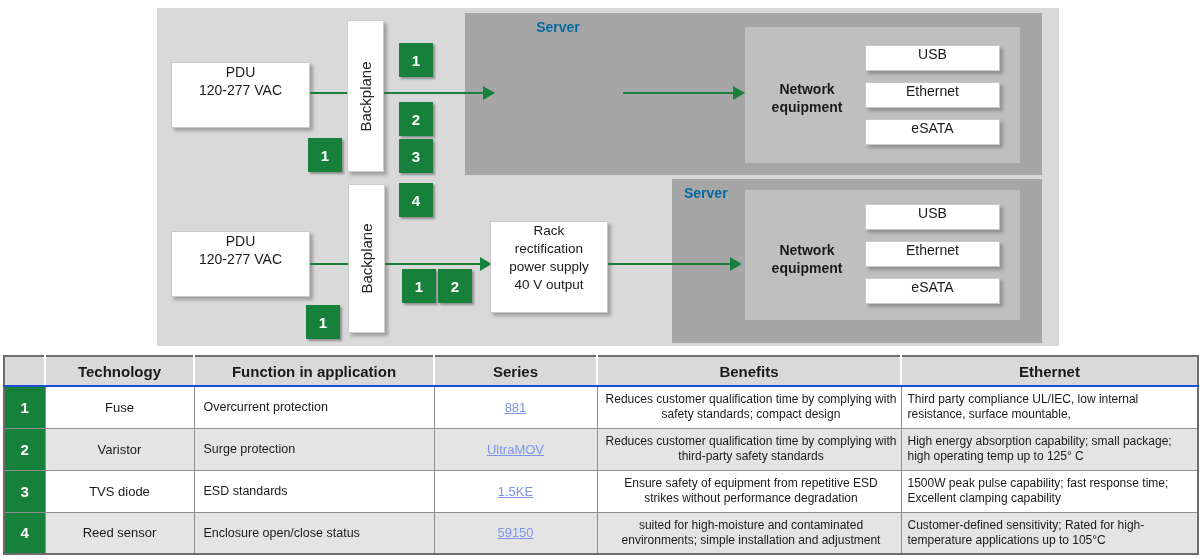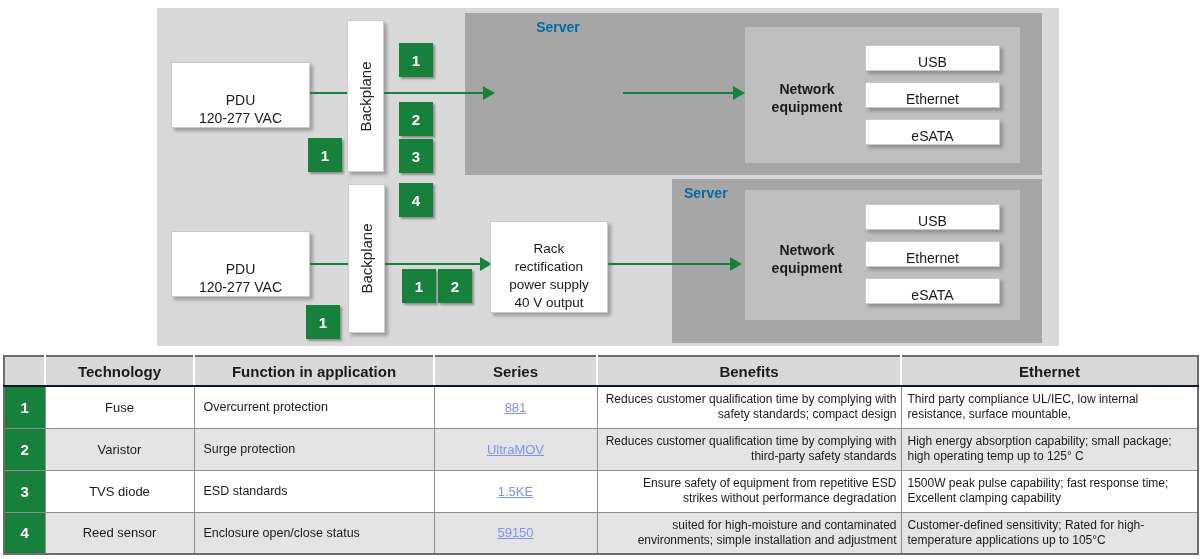--- a/index.html
+++ b/index.html
@@ -21,21 +21,21 @@
   .panel-outer{left:157px;top:8px;width:902px;height:338px;background:var(--panel-light);}
   .server-panel{background:var(--panel-server);}
   .server1{left:465px;top:13px;width:577px;height:162px;}
   .server2{left:672px;top:179px;width:370px;height:164px;}
   .server-label{font-weight:bold;font-size:14px;color:#0369a1;}
   .net-panel{background:var(--panel-net);}
   .net1{left:745px;top:27px;width:275px;height:136px;}
   .net2{left:745px;top:190px;width:275px;height:130px;}
   .net-label{width:120px;text-align:center;font-weight:bold;font-size:14px;line-height:18px;white-space:pre-line;}
   .whitebox{background:#fff;border:1px solid #c9c9c9;box-shadow:3px 3px 3px rgba(90,90,90,.45);
-            display:flex;align-items:flex-end;justify-content:center;text-align:center;}
+            display:flex;align-items:flex-start;justify-content:center;text-align:center;}
   .port{left:865px;width:135px;height:26px;font-size:14px;}
   .pdu{left:171px;width:139px;height:66px;font-size:14px;line-height:18px;white-space:pre-line;}
   .psu{font-size:13.5px;line-height:18px;white-space:pre-line;z-index:2;}
   .psu1{left:493px;top:48px;width:130px;height:90px;}
   .psu2{left:490px;top:221px;width:118px;height:92px;}
   .backplane{width:37px;background:#fff;border:1px solid #cdcdcd;box-shadow:3px 3px 3px rgba(90,90,90,.45);
              display:flex;align-items:center;justify-content:center;z-index:2;}
   .backplane span{transform:rotate(-90deg);white-space:nowrap;font-size:15px;color:#222;}
   .bp1{left:347px;top:20px;height:152px;}
   .bp2{left:348px;top:184px;height:149px;}
@@ -43,29 +43,29 @@
          display:flex;align-items:center;justify-content:center;box-shadow:2px 2px 2px rgba(70,70,70,.5);z-index:3;}
   .ln{height:2px;background:var(--green);z-index:1;}
   .ah{width:0;height:0;border-top:7px solid transparent;border-bottom:7px solid transparent;
       border-left:12px solid var(--green);z-index:1;}
 
   
   .apptable{position:absolute;left:3px;top:355px;width:1194px;border-collapse:collapse;table-layout:fixed;
             border:2px solid var(--border-dark);}
   .apptable th,.apptable td{border:1px solid var(--border-cell);vertical-align:middle;overflow:hidden;}
   .apptable thead th{background:var(--panel-light);font-weight:bold;font-size:15px;height:30px;
-                     border-bottom:2px solid #0f172a;}
+                     border-bottom:2px solid #1d4ed8;}
   .apptable thead th + th{border-left:2px solid #ffffff;}
   .apptable tbody tr{height:42px;}
   .apptable tbody tr:nth-child(even) td{background:#e4e4e4;}
   .apptable tbody tr:nth-child(odd) td{background:#ffffff;}
   td.numcell{background:var(--green) !important;color:#fff;font-weight:bold;font-size:15px;text-align:center;}
   td.c-center{text-align:center;font-size:13px;}
   td.c-left{text-align:left;font-size:12.5px;padding-left:9px;padding-right:4px;}
-  td.c-small{text-align:right;font-size:12px;line-height:15px;padding-left:8px;padding-right:4px;}
+  td.c-small{text-align:center;font-size:12px;line-height:15px;padding-left:8px;padding-right:4px;}
   td.c-feat{text-align:left;font-size:12px;line-height:15px;padding-left:6px;padding-right:4px;}
   a.serlink{color:var(--link);text-decoration:underline;font-size:13px;}
 </style>
 </head>
 <body>
 
 <div class="stage">
 
   <div class="abs panel-outer"></div>
 

